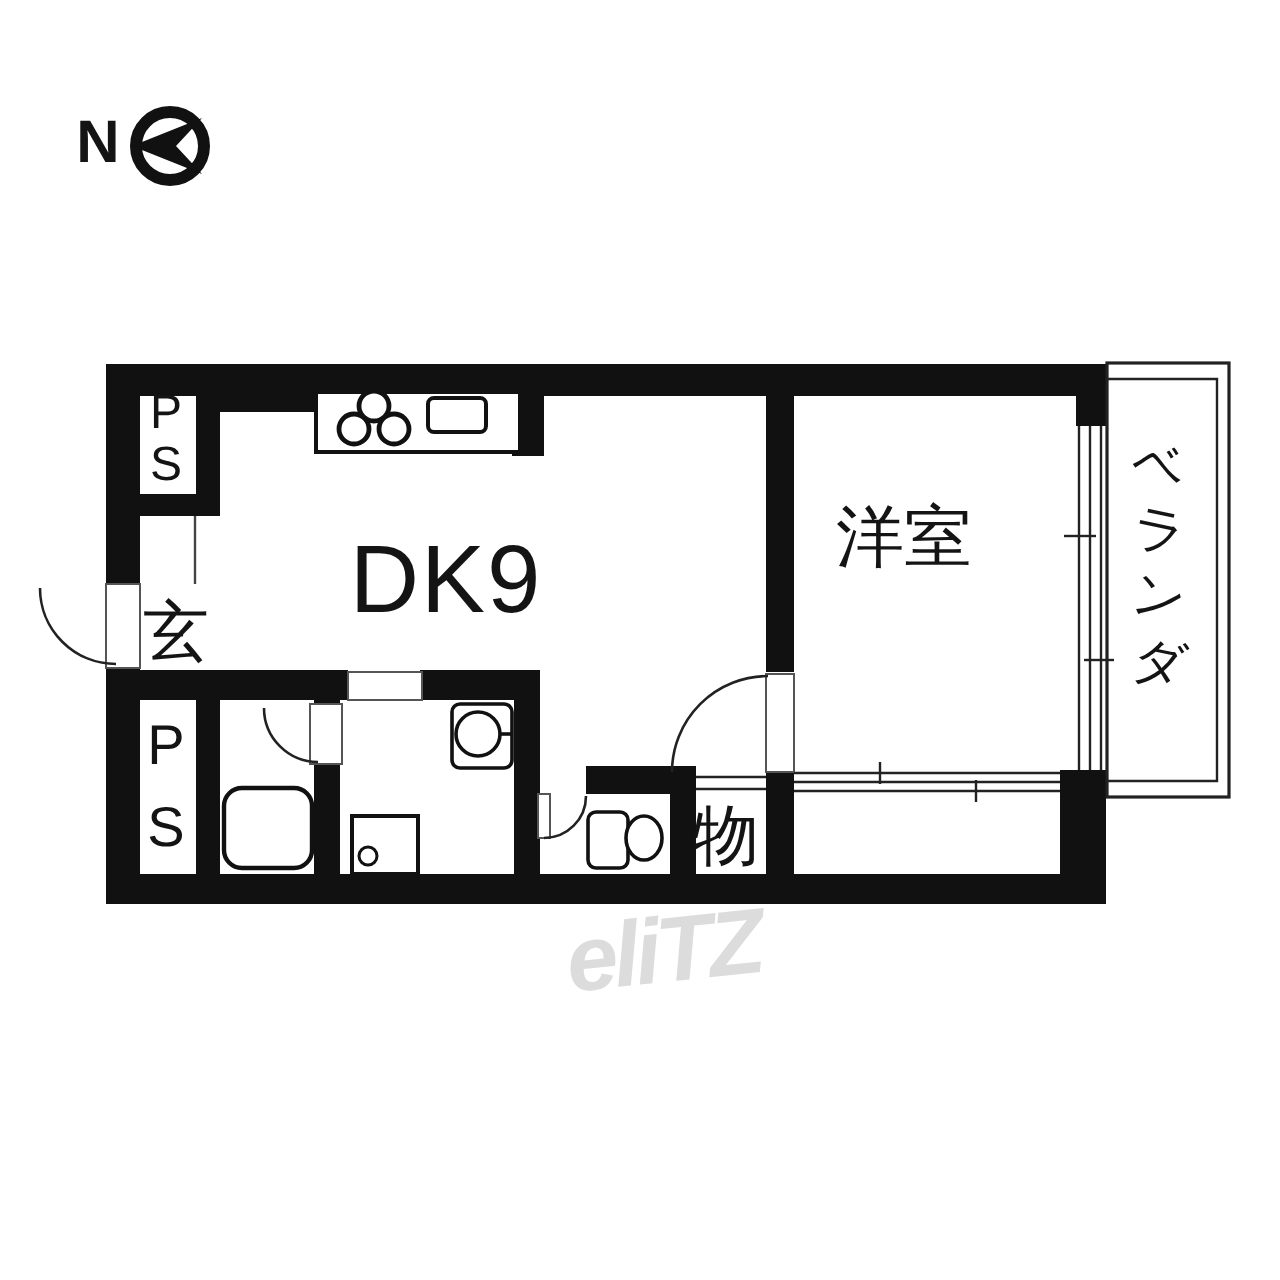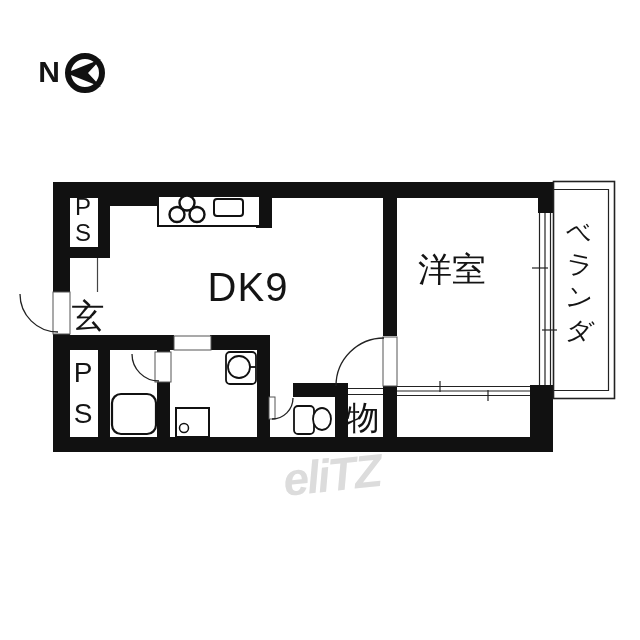--- a/index.html
+++ b/index.html
@@ -4,21 +4,21 @@
 <style>
   html,body{margin:0;padding:0;background:#ffffff;}
   .stage{position:relative;width:640px;height:640px;background:#fff;overflow:hidden;
          font-family:"Liberation Sans",sans-serif;}
   svg{position:absolute;left:0;top:0;}
   .lbl{position:absolute;color:#141414;text-align:center;line-height:1.05;
        font-family:"Liberation Sans",sans-serif;}
   .lbl-ps-top{left:66px;top:194px;width:34px;font-size:24px;line-height:26px;}
   .lbl-ps-bottom{left:66px;top:352px;width:34px;font-size:28px;line-height:41px;}
   .lbl-genkan{left:69px;top:299px;width:38px;font-size:33px;}
-  .lbl-dk{left:188px;top:266px;width:120px;font-size:40px;letter-spacing:1px;}
+  .lbl-dk{left:163px;top:266px;width:120px;font-size:48px;letter-spacing:1px;}
   .lbl-western{left:392px;top:250px;width:120px;font-size:34px;line-height:39px;}
   .lbl-mono{left:344px;top:401px;width:38px;font-size:33px;}
   .lbl-monoiri{left:426px;top:401px;width:82px;font-size:33px;letter-spacing:3px;}
   .lbl-veranda{left:559px;top:219px;width:40px;font-size:26px;}
   .lbl-veranda .char{transform:rotate(12deg);height:33px;}
   .char{display:block;text-align:center;}
   .lbl-north{left:34px;top:56px;width:30px;font-size:30px;font-weight:bold;}
   .wm{position:absolute;color:#dcdcdc;font-weight:bold;white-space:nowrap;}
   .wm-logo{left:283px;top:448px;font-size:46px;font-style:italic;transform:rotate(-6deg);
            letter-spacing:-2px;}

